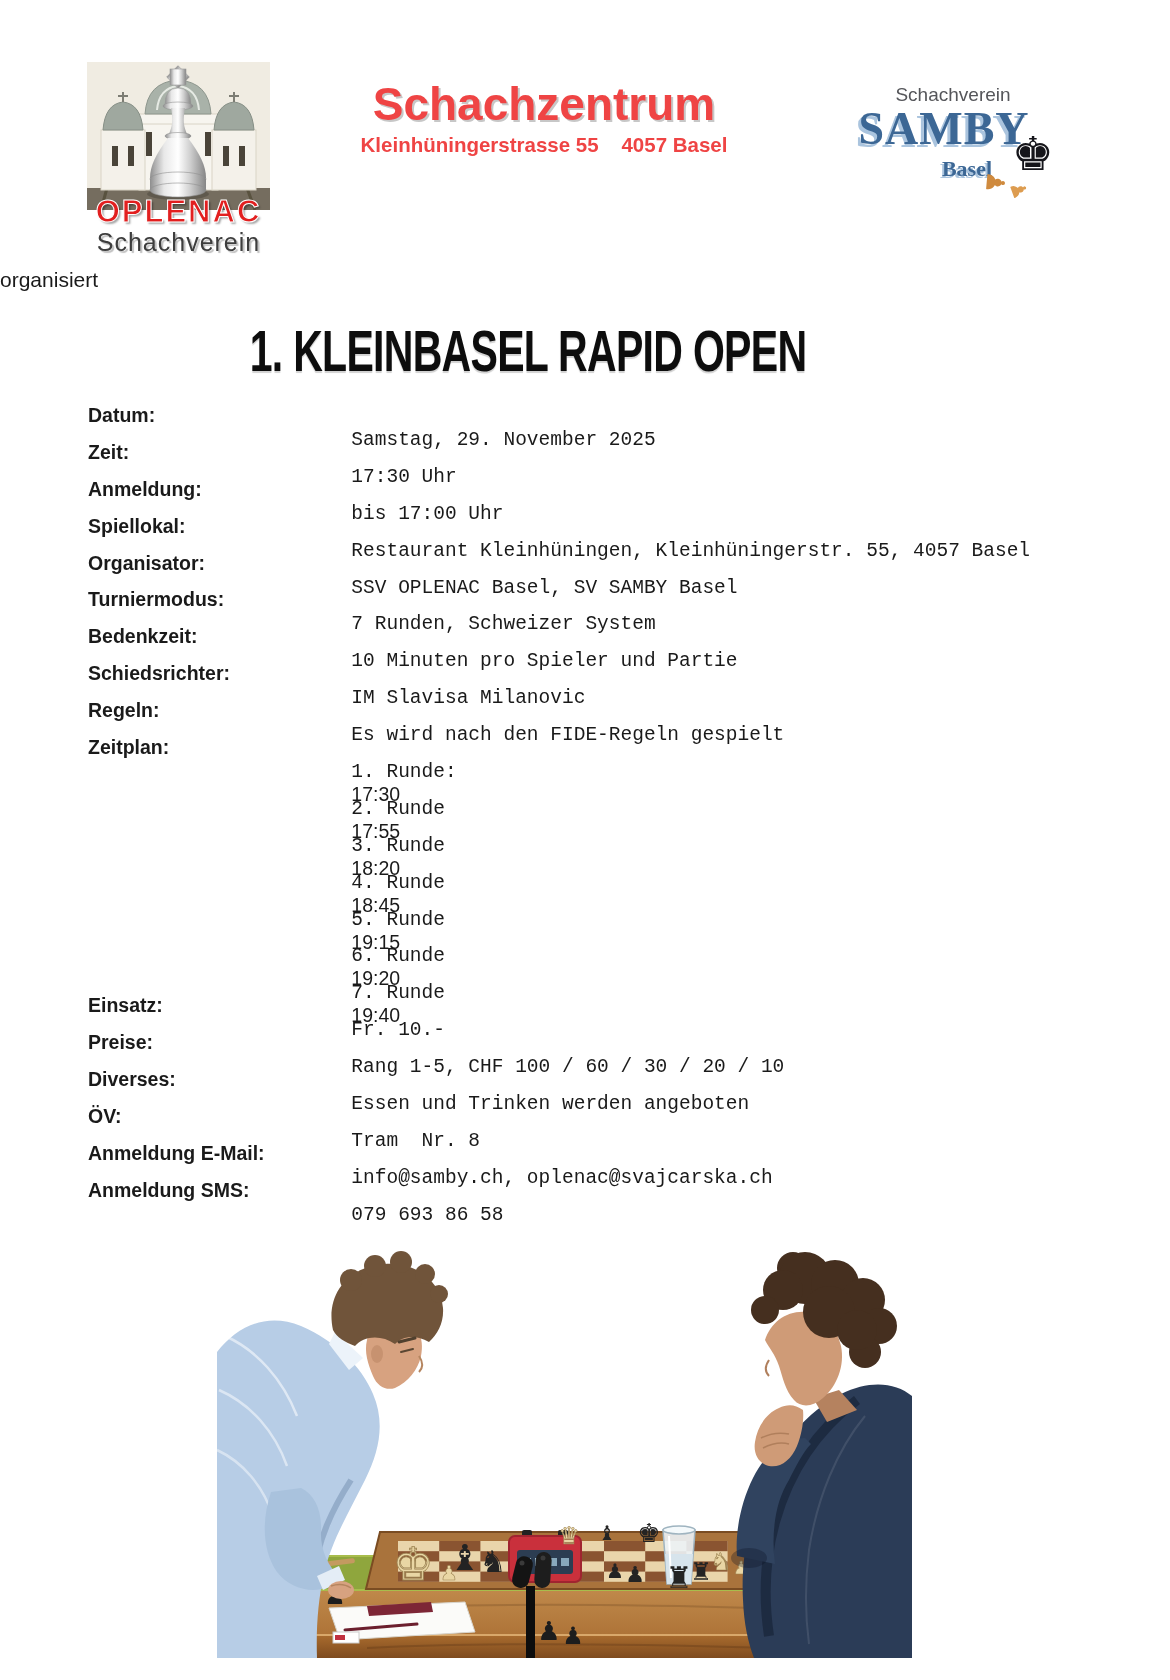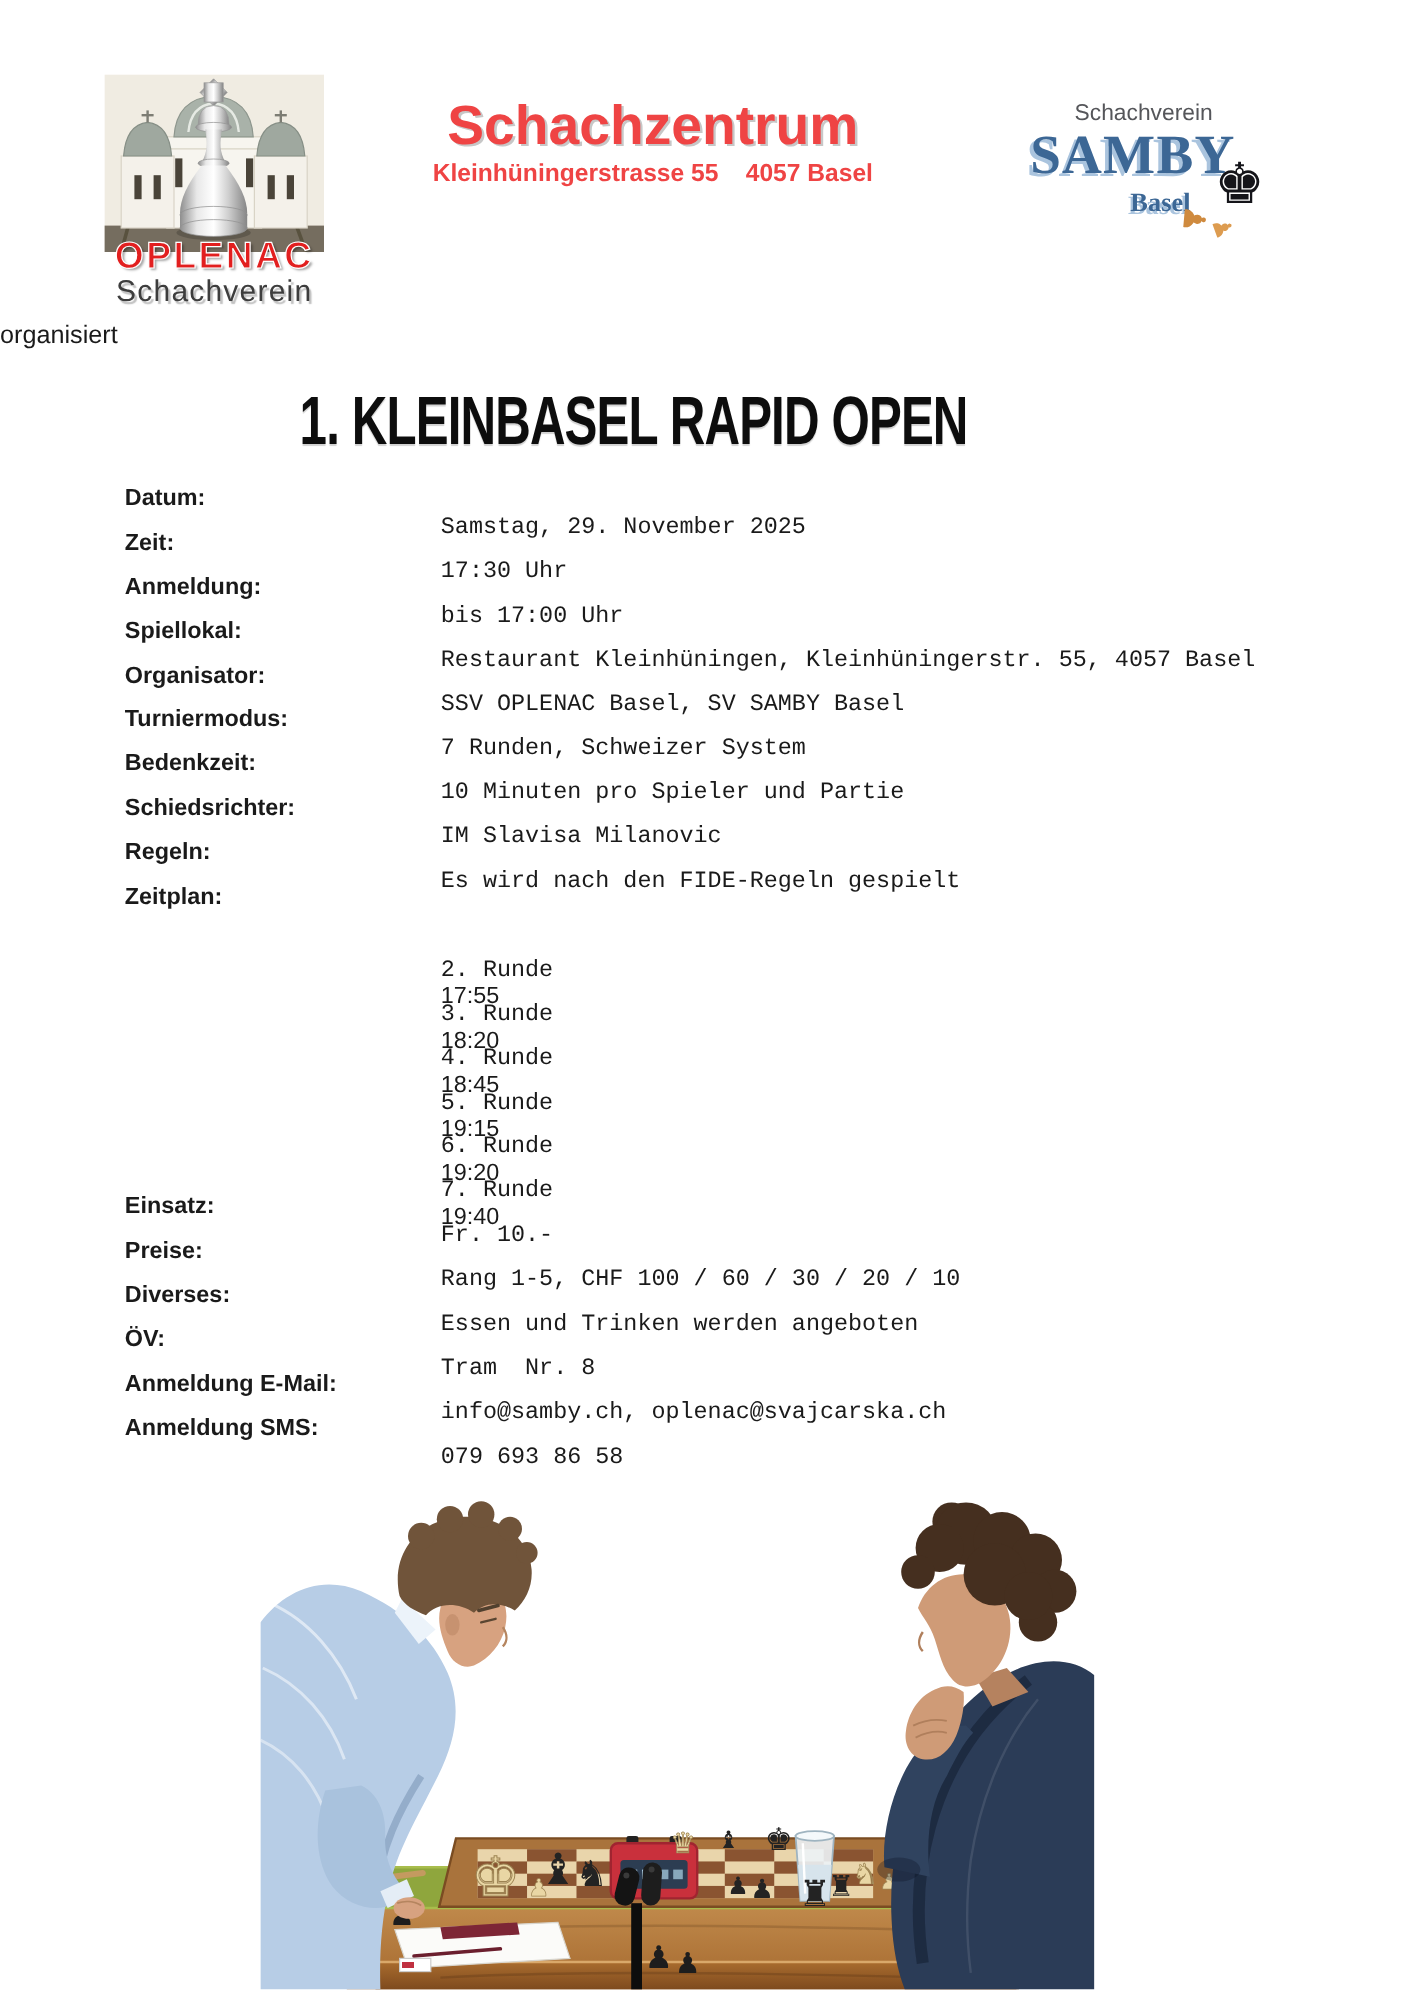--- a/index.html
+++ b/index.html
@@ -39,21 +39,21 @@
            font-family:"DejaVu Sans", sans-serif; transform:rotate(70deg); display:inline-block;}
   
   .intro{position:absolute; top:268px; left:0; width:1150px; text-align:left; font-size:21px;}
   .main-title{
     position:absolute; top:318px; left:0; width:1056px; text-align:center;
     font-size:57px; font-weight:bold; letter-spacing:-1px; color:#0d0d0d;
     transform:scaleX(.72); transform-origin:center top;
     text-shadow:0 2px 1px rgba(0,0,0,.18);
   }
   
-  .details{position:absolute; left:104px; top:404px; width:1010px; font-size:19.5px;}
+  .details{position:absolute; left:88px; top:404px; width:1010px; font-size:19.5px;}
   .row{display:flex; height:36.9px; align-items:flex-start;}
   .label{width:220px; flex:0 0 220px; font-weight:bold;}
   .value{white-space:pre-wrap;}
   .round{display:inline-block;font-family:Liberation Mono, monospace;}
   .round.with-time{min-width:109px;}
   .time{display:inline-block;}
   
   .photo{position:absolute; left:217px; top:1240px; width:695px; height:418px;}
   .piece{font-family:"DejaVu Sans", sans-serif;}
 </style>
@@ -205,20 +205,24 @@
     <div class="row">
       <div class="label">Regeln:</div>
       <div class="value">
         <span class="round">Es wird nach den FIDE-Regeln gespielt</span>
         
       </div>
     </div>
 
     <div class="row">
       <div class="label">Zeitplan:</div>
+      <div class="value">
+        <span class="round with-time">1. Runde:</span>
+        <span class="time">17:30</span>
+      </div>
     </div>
 
     <div class="row">
       <div class="label"></div>
       <div class="value">
         <span class="round with-time">2. Runde</span>
         <span class="time">17:55</span>
       </div>
     </div>
 

